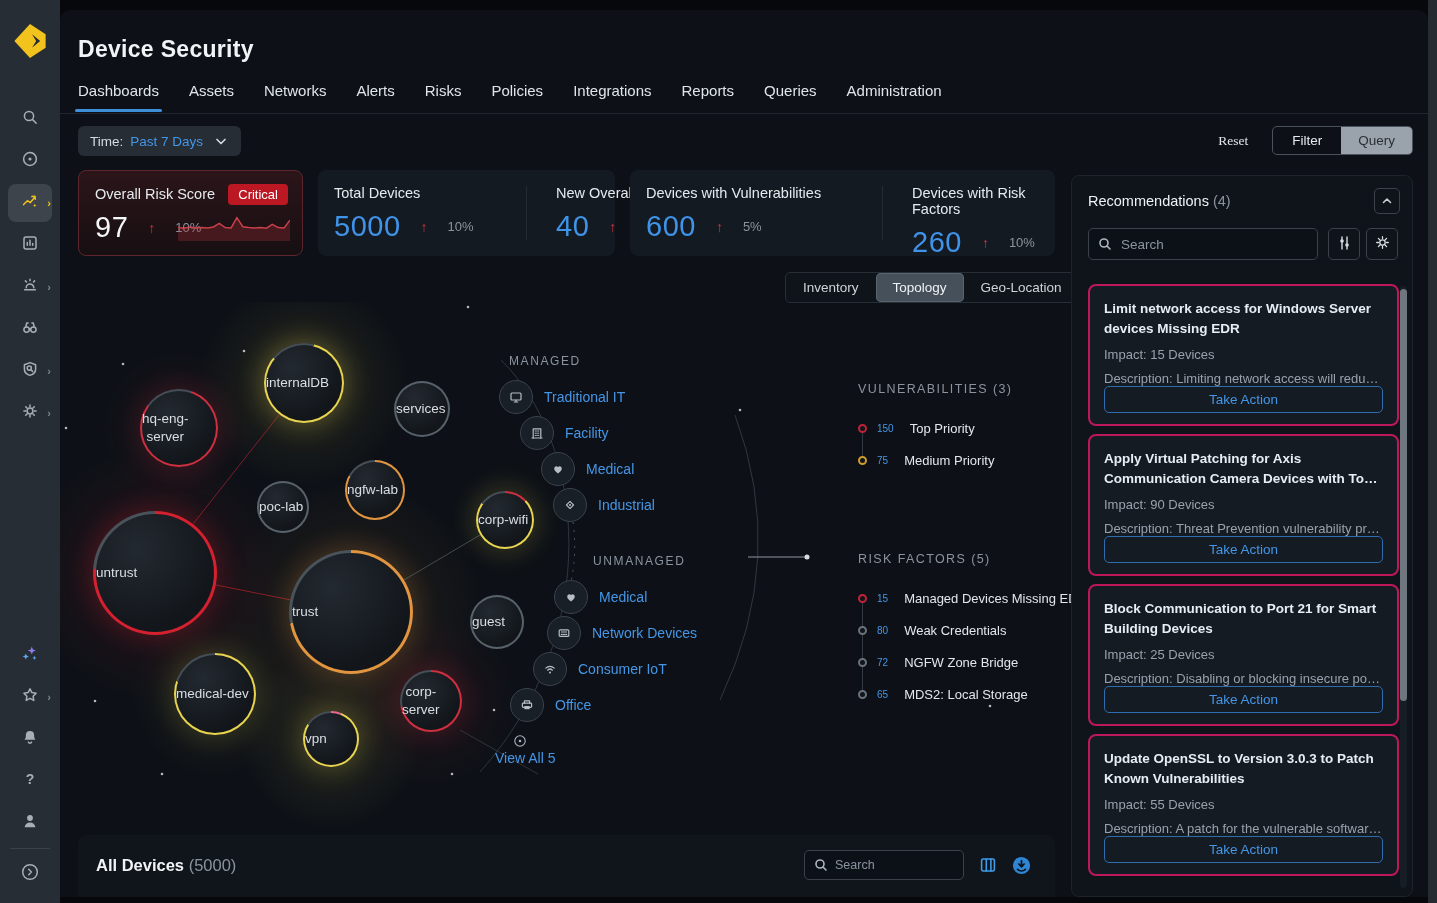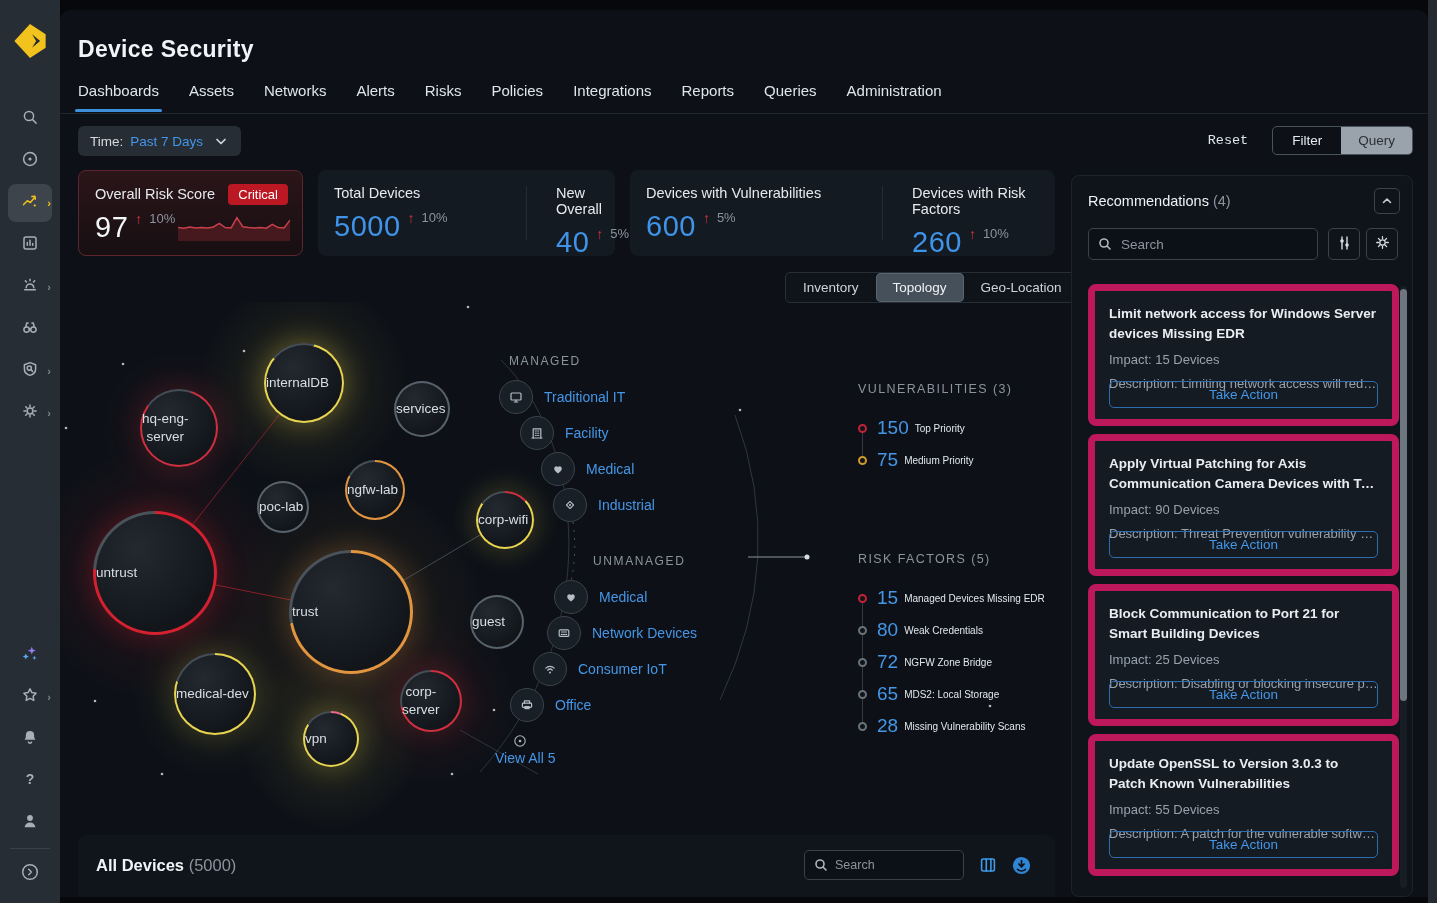--- a/index.html
+++ b/index.html
@@ -24,32 +24,32 @@
   .page-title{position:absolute;left:18px;top:26px;font-size:23px;font-weight:600;color:#f0f4f7;letter-spacing:.3px}
   .nav{position:absolute;left:18px;top:72px;display:flex;gap:30px}
   .tab{font-size:15px;color:#dfe5ea;padding-bottom:13px;position:relative;cursor:pointer;white-space:nowrap}
   .tab.active::after{content:'';position:absolute;left:-3px;right:-3px;bottom:0;height:3px;background:#3d8fd9;border-radius:2px}
   .nav-line{position:absolute;left:0;right:0;top:103px;height:1px;background:#20262d}
   
   .time-chip{position:absolute;left:18px;top:116px;height:28px;display:flex;align-items:center;gap:7px;background:#262d35;border-radius:6px;padding:15px 12px;font-size:13.5px;cursor:pointer}
   .time-chip .tl{color:#d6dbe0}.time-chip .tv{color:#4596e6}
   .time-chip .chev{color:#cfd6dc;display:flex;margin-left:3px}
   .toolbar-right{position:absolute;right:15px;top:116px;display:flex;align-items:center;gap:24px}
-  .btn-reset{color:#dfe5ea;font-size:13.5px;background:none;border:none;cursor:pointer;font-family:Liberation Mono, monospace}
+  .btn-reset{color:#dfe5ea;font-size:13.5px;background:none;border:none;cursor:pointer;font-family:Liberation Serif, serif}
   .seg2{display:flex;border:1px solid #4a525b;border-radius:5px;overflow:hidden}
   .seg2 .sfilter{padding:6px 19px;color:#e5eaee;font-size:13.5px;cursor:pointer}
   .seg2 .squery{padding:6px 17px;background:#9aa3ab;color:#2a3036;font-size:13.5px;cursor:pointer}
   
   .card{position:absolute;top:160px;height:86px;background:#141a21;border-radius:8px}
   .card.risk{left:18px;width:225px;background:linear-gradient(180deg,#2b1519,#170f12);border:1px solid #5d262e}
   .card.two{left:258px;width:297px}
   .card.three{left:570px;width:425px}
   .kpi{position:absolute;top:0;bottom:0;padding:15px 0 0 16px}
   .kpi-t{font-size:14.5px;color:#e5eaee}
-  .kpi-v{display:flex;align-items:flex-start;gap:7px;margin-top:9px}
+  .kpi-v{display:flex;align-items:center;gap:20px;margin-top:9px}
   .num{font-size:29px;color:#3f93e8;letter-spacing:.5px}
   .num.white{color:#f4f7f9}
   .darr{color:#cf3640;font-size:14px;font-weight:bold}
   .dpct{color:#8b949e;font-size:13px}
   .vline{position:absolute;top:16px;bottom:16px;width:1px;background:#232b33}
   .badge{position:absolute;right:14px;top:13px;background:#bb1823;color:#fff;font-size:13px;padding:3px 10px;border-radius:4px}
   .spark{position:absolute;right:12px;bottom:13px}
   
   .vtabs{position:absolute;left:725px;top:262px;display:flex;background:#0f141a;border:1px solid #262e36;border-radius:5px;overflow:hidden}
   .vtab{padding:7px 17px;font-size:13.5px;color:#cdd4da;cursor:pointer}
@@ -72,34 +72,34 @@
   .chain-item{position:absolute;display:flex;align-items:center;cursor:pointer}
   .c-ico{width:34px;height:34px;border-radius:50%;background:#191f26;border:1px solid #39424b;display:flex;align-items:center;justify-content:center;color:#b6bec6;flex:none}
   .c-ico.sm{width:18px;height:18px;background:transparent;border:none;color:#aeb6bd}
   .c-label{margin-left:11px;font-size:14px;color:#4596e6;white-space:nowrap}
   .tlist{position:absolute;width:240px}
   .tl-h{font-size:12.5px;letter-spacing:1.4px;color:#8b949e;margin-bottom:16px;white-space:nowrap}
   .tl-items{position:relative}
   .tl-line{position:absolute;left:4px;top:16px;bottom:16px;width:1px;background:#323b43}
   .tl-item{display:flex;align-items:center;height:32px;position:relative;cursor:pointer}
   .tl-dot{width:9px;height:9px;border-radius:50%;border:2px solid;background:#10151a;margin-right:10px;z-index:1;flex:none}
-  .tl-n{color:#4596e6;font-size:19px;margin-right:6px}
-  .tl-l{color:#e2e7eb;font-size:10px;white-space:nowrap}
+  .tl-n{color:#4596e6;font-size:10px;margin-right:16px}
+  .tl-l{color:#e2e7eb;font-size:13px;white-space:nowrap}
   
   .reco{position:absolute;left:1011px;top:165px;width:342px;height:722px;background:#0f141b;border:1px solid #1c232b;border-radius:8px}
   .reco-h{position:absolute;left:16px;top:17px;font-size:14.5px;color:#eef2f5}
   .reco-h .cnt{color:#8b949e;font-weight:normal}
   .collapse-btn{position:absolute;right:12px;top:12px;width:26px;height:26px;border:1px solid #3a424b;border-radius:5px;background:transparent;display:flex;align-items:center;justify-content:center;color:#c6cdd3;cursor:pointer}
   .reco-search{position:absolute;left:16px;top:52px;width:230px;height:32px}
   .reco-search input{width:100%;height:100%;background:#0c1118;border:1px solid #3a424b;border-radius:5px;color:#c6cdd3;font-size:13.5px;padding:0 8px 0 32px;font-family:inherit;outline:none}
   .reco-search input::placeholder{color:#8b949e}
   .in-ico{position:absolute;left:9px;top:8px;color:#aeb6bd;pointer-events:none}
   .icon-btn{position:absolute;top:52px;width:32px;height:32px;border:1px solid #3a424b;border-radius:5px;background:transparent;display:flex;align-items:center;justify-content:center;color:#d6dce2;cursor:pointer}
   .reco-cards{position:absolute;left:16px;top:108px;width:311px}
-  .rcard{background:#141b23;border:7px solid #be185d;border-radius:8px;padding:13px 14px;margin-bottom:8px;height:142px;position:relative}
+  .rcard{background:#141b23;border:2px solid #be185d;border-radius:8px;padding:13px 14px;margin-bottom:8px;height:142px;position:relative}
   .rc-t{font-size:13.5px;color:#e8edf2;line-height:1.45;font-weight:600;
        display:-webkit-box;-webkit-line-clamp:2;-webkit-box-orient:vertical;overflow:hidden}
   .rc-meta{margin-top:9px;font-size:13px;color:#98a2ad;white-space:nowrap;overflow:hidden;text-overflow:ellipsis}
   .rc-btn{position:absolute;left:14px;right:14px;bottom:11px;height:27px;border:1px solid #2e6cae;border-radius:5px;color:#4596e6;font-size:13.5px;display:flex;align-items:center;justify-content:center;background:transparent;cursor:pointer;font-family:inherit}
   .reco-track{position:absolute;right:5px;top:110px;height:602px;width:7px;background:#161d24;border-radius:4px}
   .reco-thumb{position:absolute;right:5px;top:113px;height:412px;width:7px;background:#6e777f;border-radius:4px;cursor:pointer}
   
   .devbar{position:absolute;left:18px;top:825px;width:977px;height:62px;background:#10151b;border-radius:8px 8px 0 0}
   .dev-title{position:absolute;left:18px;top:21px;font-size:16.5px;font-weight:700;color:#f0f4f7}
   .dev-title .cnt{color:#8b949e;font-weight:normal}
@@ -519,25 +519,20 @@
             </div>
             <div class="tl-item">
               <span class="tl-dot" style="border-color:#6a737c"></span>
               <span class="tl-n">72</span>
               <span class="tl-l">NGFW Zone Bridge</span>
             </div>
             <div class="tl-item">
               <span class="tl-dot" style="border-color:#6a737c"></span>
               <span class="tl-n">65</span>
               <span class="tl-l">MDS2: Local Storage</span>
-            </div>
-            <div class="tl-item">
-              <span class="tl-dot" style="border-color:#6a737c"></span>
-              <span class="tl-n">28</span>
-              <span class="tl-l">Missing Vulnerability Scans</span>
             </div>
           </div>
         </div>
       </div>
   </div>
 
   <section class="devbar">
     <div class="dev-title">
       <span>All Devices</span>
       <span class="cnt">(5000)</span>

